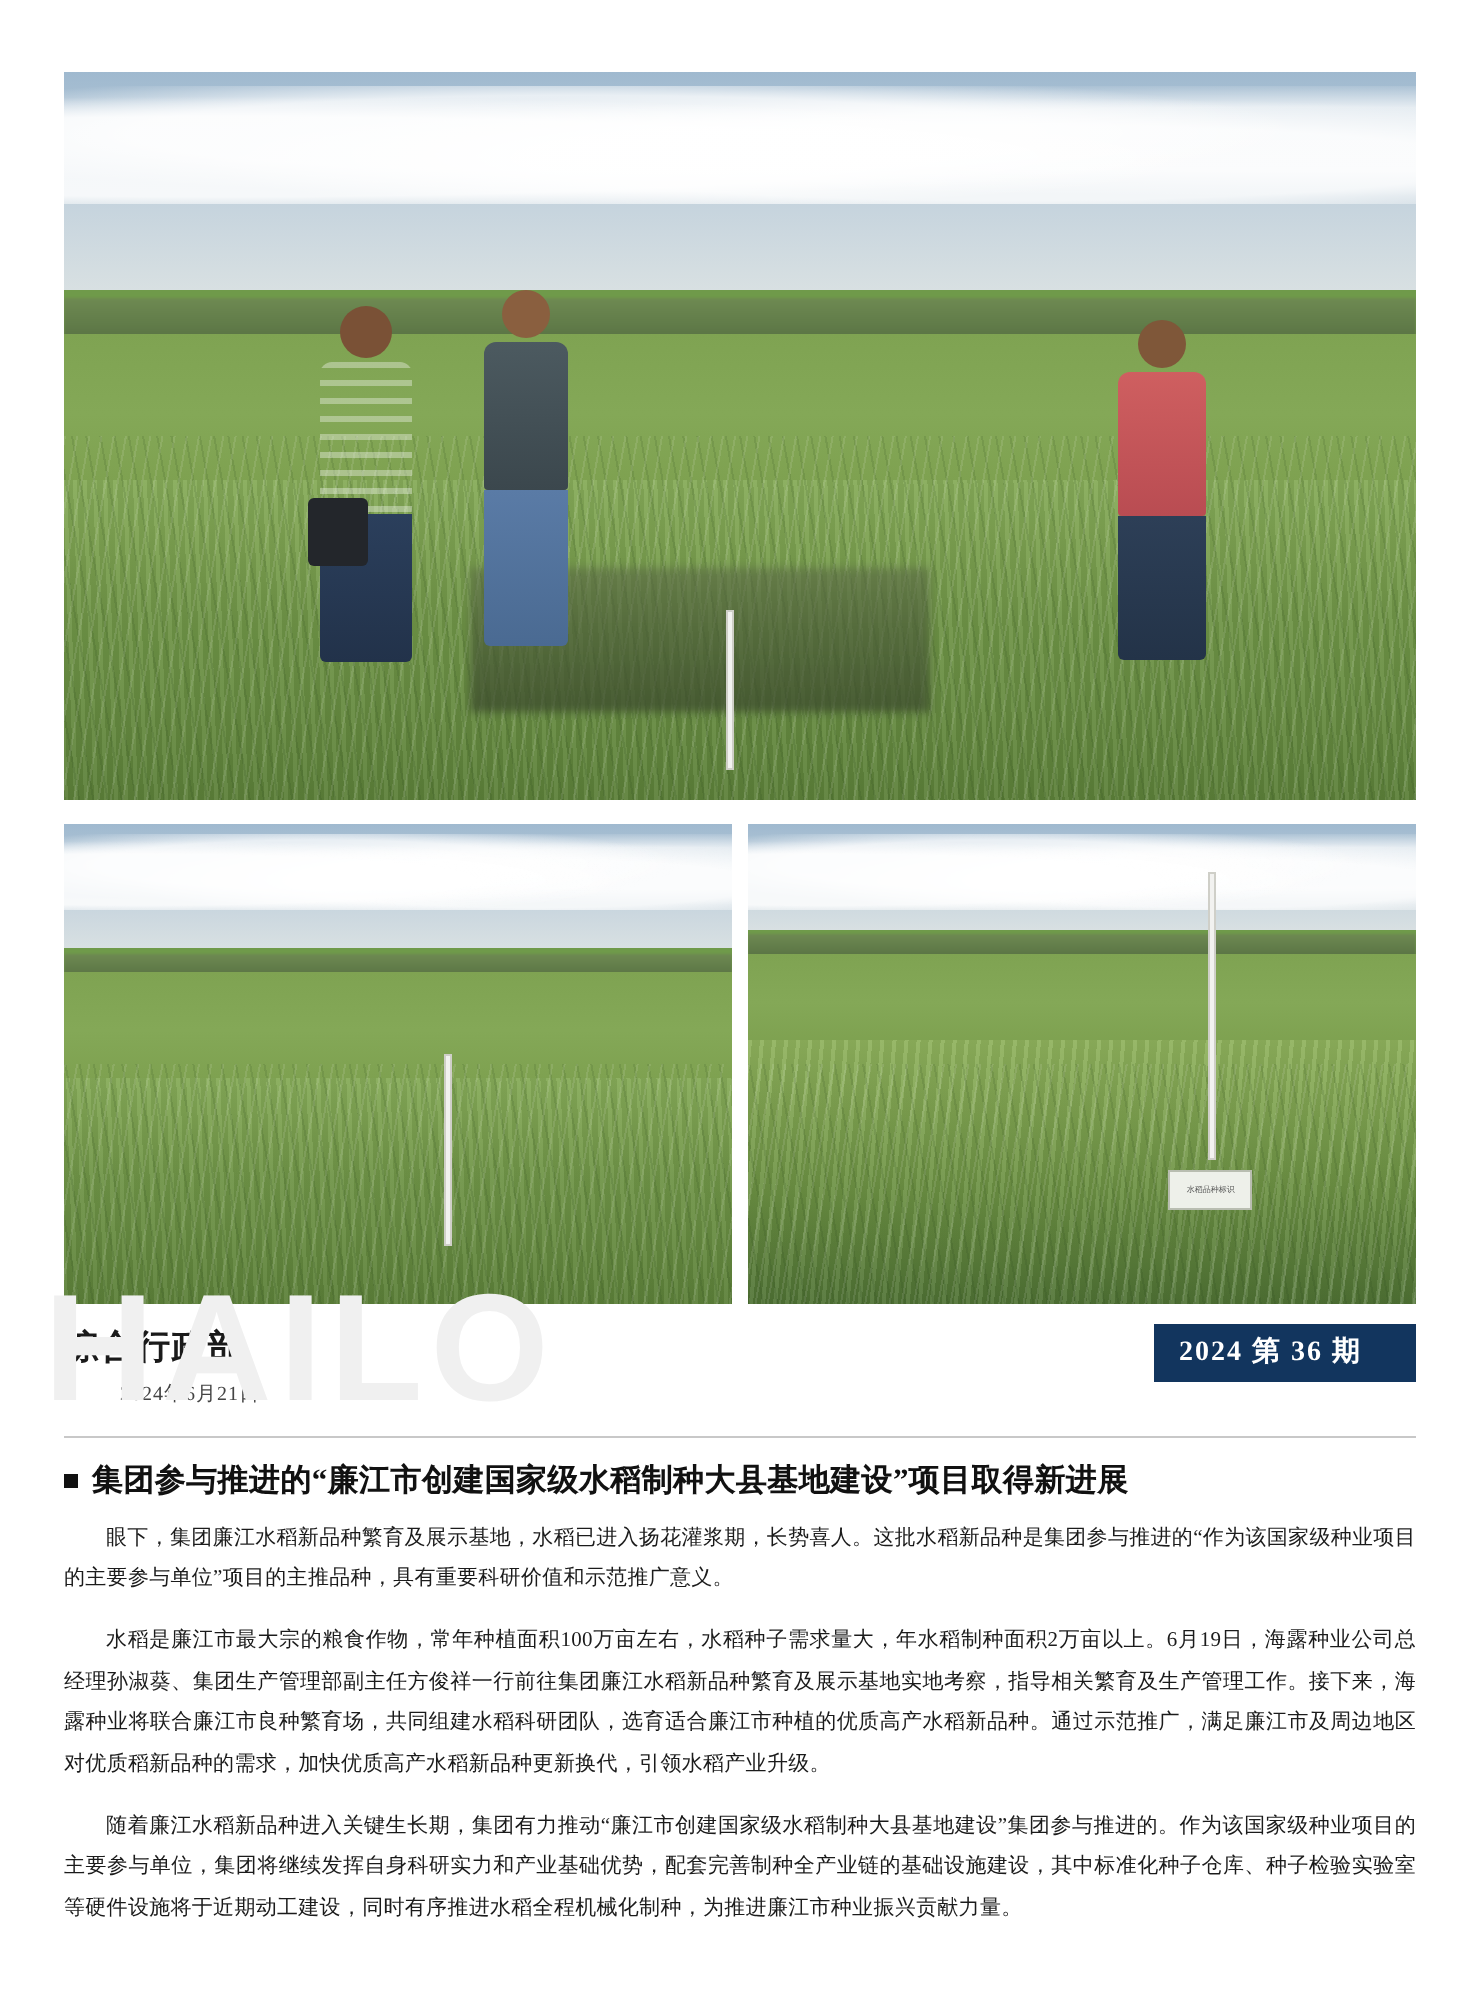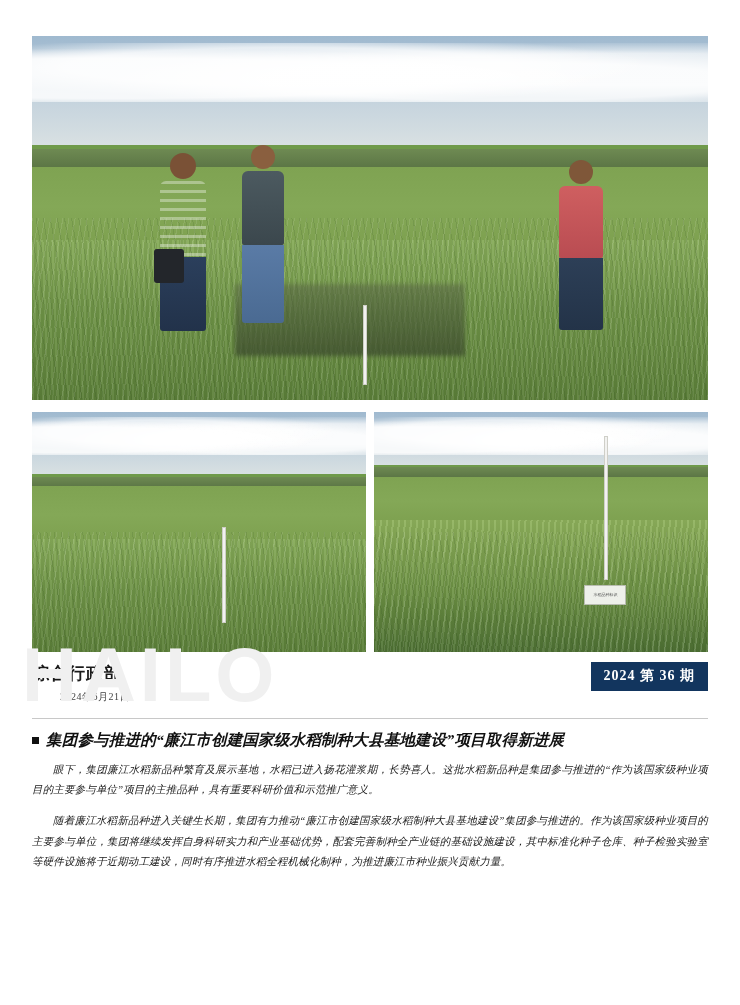--- a/index.html
+++ b/index.html
@@ -199,40 +199,39 @@
   }
   .issue-badge {
     position: absolute;
     right: 0;
     top: 0;
     background: #12355e;
     color: #fff;
     font-family: "Liberation Serif", serif;
     font-size: 14px;
     font-weight: 700;
-    padding: 5px 13px 6px 13px;
+    padding: 5px 27px 6px 13px;
     letter-spacing: 1px;
     white-space: nowrap;
   }
   .rule {
     position: absolute;
     left: 32px;
     top: 718px;
     width: 676px;
     height: 1px;
     background: #c8c8c8;
   }
 
   
   .article {
     position: absolute;
     left: 32px;
     top: 730px;
     width: 676px;
-    font-style: italic;
   }
   .headline {
     font-family: "Liberation Serif", serif;
     font-size: 15.5px;
     font-weight: 700;
     color: #111;
     letter-spacing: .2px;
     display: flex;
     align-items: baseline;
     gap: 7px;
@@ -347,18 +346,19 @@
     <div class="issue-badge">2024  第 36 期</div>
   </div>
   <div class="rule"></div>
 
   <div class="article">
     <div class="headline">
       <span class="bullet-sq"></span>
       <span>集团参与推进的“廉江市创建国家级水稻制种大县基地建设”项目取得新进展</span>
     </div>
     <p class="para">眼下，集团廉江水稻新品种繁育及展示基地，水稻已进入扬花灌浆期，长势喜人。这批水稻新品种是集团参与推进的“作为该国家级种业项目的主要参与单位”项目的主推品种，具有重要科研价值和示范推广意义。</p>
+    <p class="para">水稻是廉江市最大宗的粮食作物，常年种植面积100万亩左右，水稻种子需求量大，年水稻制种面积2万亩以上。6月19日，海露种业公司总经理孙淑葵、集团生产管理部副主任方俊祥一行前往集团廉江水稻新品种繁育及展示基地实地考察，指导相关繁育及生产管理工作。接下来，海露种业将联合廉江市良种繁育场，共同组建水稻科研团队，选育适合廉江市种植的优质高产水稻新品种。通过示范推广，满足廉江市及周边地区对优质稻新品种的需求，加快优质高产水稻新品种更新换代，引领水稻产业升级。</p>
     <p class="para">随着廉江水稻新品种进入关键生长期，集团有力推动“廉江市创建国家级水稻制种大县基地建设”集团参与推进的。作为该国家级种业项目的主要参与单位，集团将继续发挥自身科研实力和产业基础优势，配套完善制种全产业链的基础设施建设，其中标准化种子仓库、种子检验实验室等硬件设施将于近期动工建设，同时有序推进水稻全程机械化制种，为推进廉江市种业振兴贡献力量。</p>
   </div>
 
   <div class="watermark">HAILO</div>
 
 </div>
 
 </body></html>

